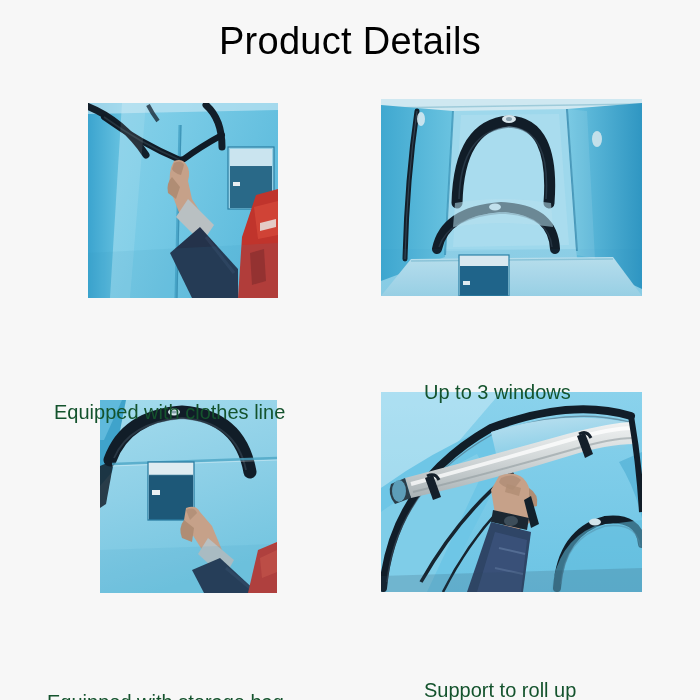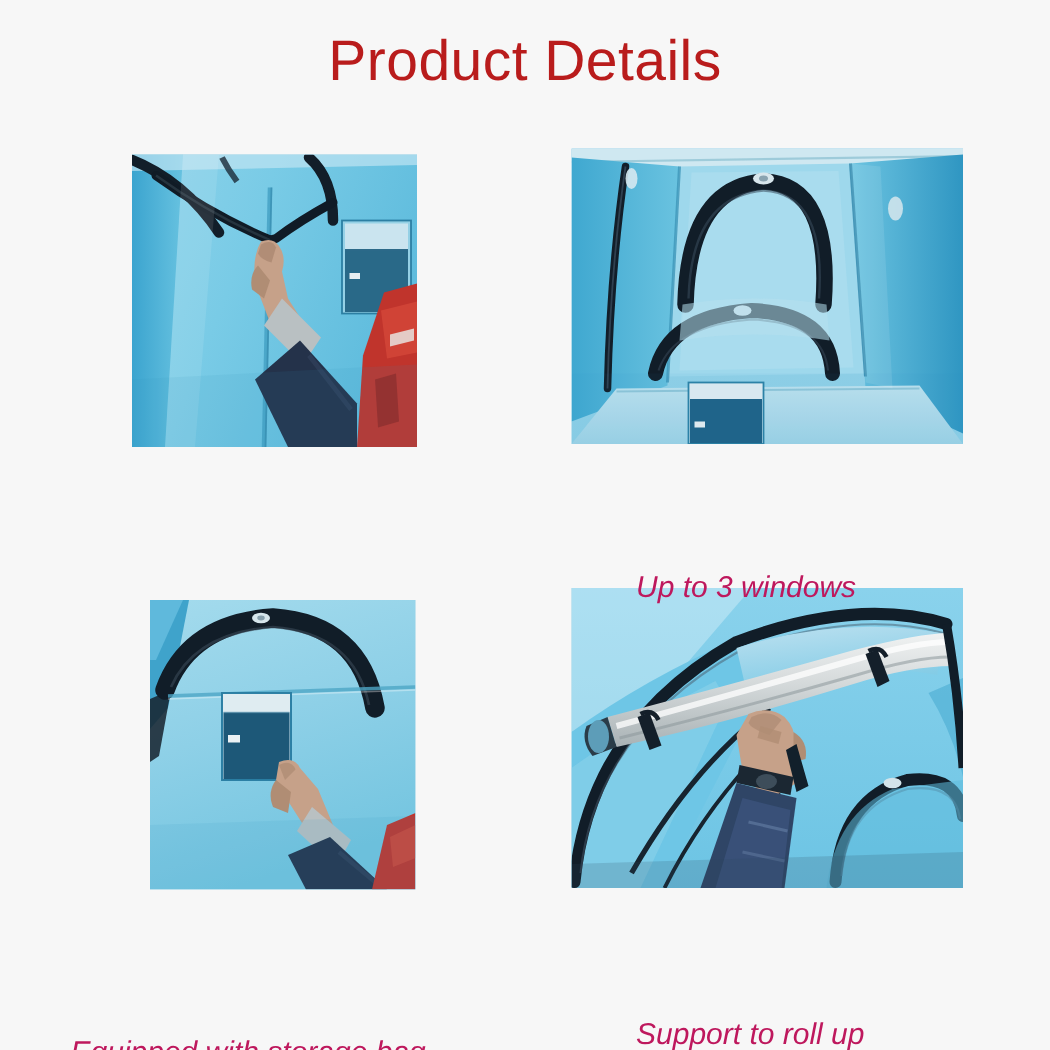--- a/index.html
+++ b/index.html
@@ -22,21 +22,21 @@
   }
   .page-title {
     position: absolute;
     left: 0;
     top: 18px;
     width: 700px;
     text-align: center;
     font-size: 38px;
     font-weight: 400;
     letter-spacing: 0.3px;
-    color: #b91c1c;
+    color: #000000;
     line-height: 46px;
   }
 
   
   .photo {
     position: absolute;
     overflow: hidden;
     background: #9fd6ea;
   }
   .photo svg { display: block; width: 100%; height: 100%; }
@@ -44,23 +44,22 @@
   #photo-clothes-line { left: 88px;  top: 103px; width: 190px; height: 195px; }
   #photo-windows      { left: 381px; top: 99px;  width: 261px; height: 197px; }
   #photo-storage-bag  { left: 100px; top: 400px; width: 177px; height: 193px; }
   #photo-roll-curtain { left: 381px; top: 392px; width: 261px; height: 200px; }
 
   
   .caption {
     position: absolute;
     font-size: 20px;
     line-height: 33px;
-    color: #be185d;
+    color: #14532d;
     white-space: pre;
-    font-style: italic;
   }
   #caption-clothes-line { left: 54px;  top: 330px; }
   #caption-windows      { left: 424px; top: 310px; }
   #caption-storage-bag  { left: 47px;  top: 620px; }
   #caption-roll-curtain { left: 424px; top: 608px; }
   .caption .line { display: block; }
 </style>
 </head>
 <body>
 
@@ -311,20 +310,23 @@
 
       <path d="M170 200 Q176 150 214 134 L261 128 L261 200 Z" fill="#5fbcdd" opacity="0.55"></path>
       <path d="M238 70 Q254 96 261 126 L261 60 Z" fill="#3fa6cd" opacity="0.5"></path>
 
       <path d="M250 24 Q258 70 261 120" stroke="#111d28" stroke-width="6" fill="none"></path>
 
       <path d="M0 184 L261 176 L261 200 L0 200 Z" fill="#2c4a60" opacity="0.18"></path>
     </svg>
   </div>
 
+  <div class="caption" id="caption-clothes-line">
+    <span class="line">Equipped with clothes line</span>
+  </div>
 
   <div class="caption" id="caption-windows">
     <span class="line">Up to 3 windows</span>
   </div>
 
   <div class="caption" id="caption-storage-bag">
     <span class="line">Equipped with storage bag</span>
   </div>
 
   <div class="caption" id="caption-roll-curtain">

